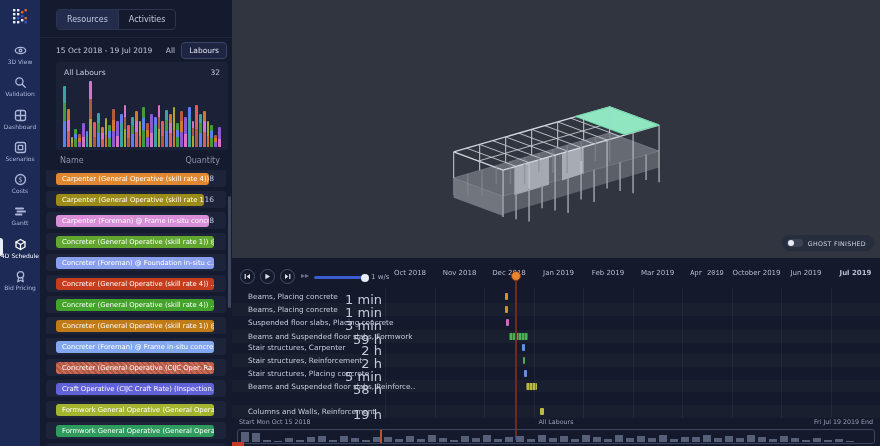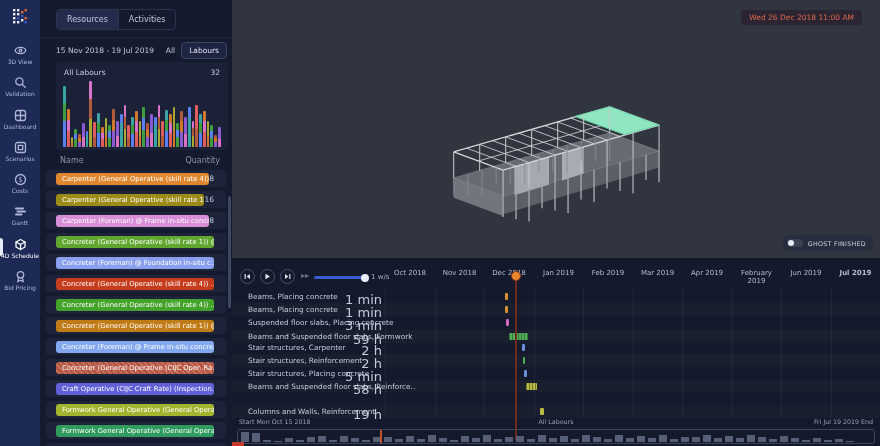--- a/index.html
+++ b/index.html
@@ -175,21 +175,21 @@
     </div>
   </nav>
 
   <section class="left-panel">
     <div class="tabs-row">
       <div class="tab active">Resources</div>
       <div class="tab">Activities</div>
     </div>
     <div class="panel-divider"></div>
     <div class="filter-row">
-      <span class="date-range">15 Nov 2018 - 19 Jul 2019</span>
+      <span class="date-range">15 Oct 2018 - 19 Jul 2019</span>
       <span class="btn-all">All</span>
       <span class="btn-labours">Labours</span>
     </div>
 
     <div class="chart-card">
       <div class="chart-head">
         <span>All Labours</span>
         <span>32</span>
       </div>
       <div class="chart-bars">
@@ -372,21 +372,20 @@
           <line x1="90.45454545454545" y1="89.0909090909091" x2="90.45454545454545" y2="115.0909090909091"></line>
           <line x1="106.81818181818181" y1="84.36363636363636" x2="106.81818181818181" y2="115.36363636363636"></line>
           <line x1="123.18181818181817" y1="79.63636363636364" x2="123.18181818181817" y2="101.63636363636364"></line>
           <line x1="139.54545454545456" y1="74.9090909090909" x2="139.54545454545456" y2="101.9090909090909"></line>
           <line x1="155.9090909090909" y1="70.18181818181819" x2="155.9090909090909" y2="102.18181818181819"></line>
           <line x1="172.27272727272728" y1="65.45454545454545" x2="172.27272727272728" y2="88.45454545454545"></line>
           <line x1="188.63636363636363" y1="60.72727272727273" x2="188.63636363636363" y2="88.72727272727272"></line>
           <line x1="205" y1="56" x2="205" y2="89"></line>
         </g>
     </svg>
-    <div class="datetime-badge">Wed 26 Dec 2018 11:00 AM</div>
     <div class="ghost-toggle">
       <span class="toggle-track">
           <span class="toggle-knob"></span>
         </span>
       <span class="ghost-label">GHOST FINISHED</span>
     </div>
   </section>
 
   <section class="gantt">
     <div class="ctrl-btn" style="left:8px">
@@ -412,22 +411,22 @@
       </div>
     <span class="speed-label">1 w/s</span>
 
     <div class="months">
         <span class="month" style="left: 0px;">Oct 2018</span>
         <span class="month" style="left: 49.5px;">Nov 2018</span>
         <span class="month" style="left: 99px;">Dec 2018</span>
         <span class="month" style="left: 148.5px;">Jan 2019</span>
         <span class="month" style="left: 198px;">Feb 2019</span>
         <span class="month" style="left: 247.5px;">Mar 2019</span>
-        <span class="month" style="left: 297px;">Apr 2019</span>
-        <span class="month" style="left: 346.5px;">February 2019</span>
+        <span class="month" style="left: 297px; font-family: Liberation Mono, monospace;">Apr 2019</span>
+        <span class="month" style="left: 346.5px;">October 2019</span>
         <span class="month" style="left: 396px;">Jun 2019</span>
         <span class="month" style="left: 445.5px; font-weight: bold;">Jul 2019</span>
       </div>
     <div class="tasks">
         <div class="task-row" style="top: 0px;">
           <span class="task-name">Beams, Placing concrete</span>
           <span class="task-dur">1 min</span>
           <div class="task-bar" style="left: 273px; width: 3px; background-color: rgb(216, 144, 47);"></div>
         </div>
         <div class="task-row alt" style="top: 12.8px;">

